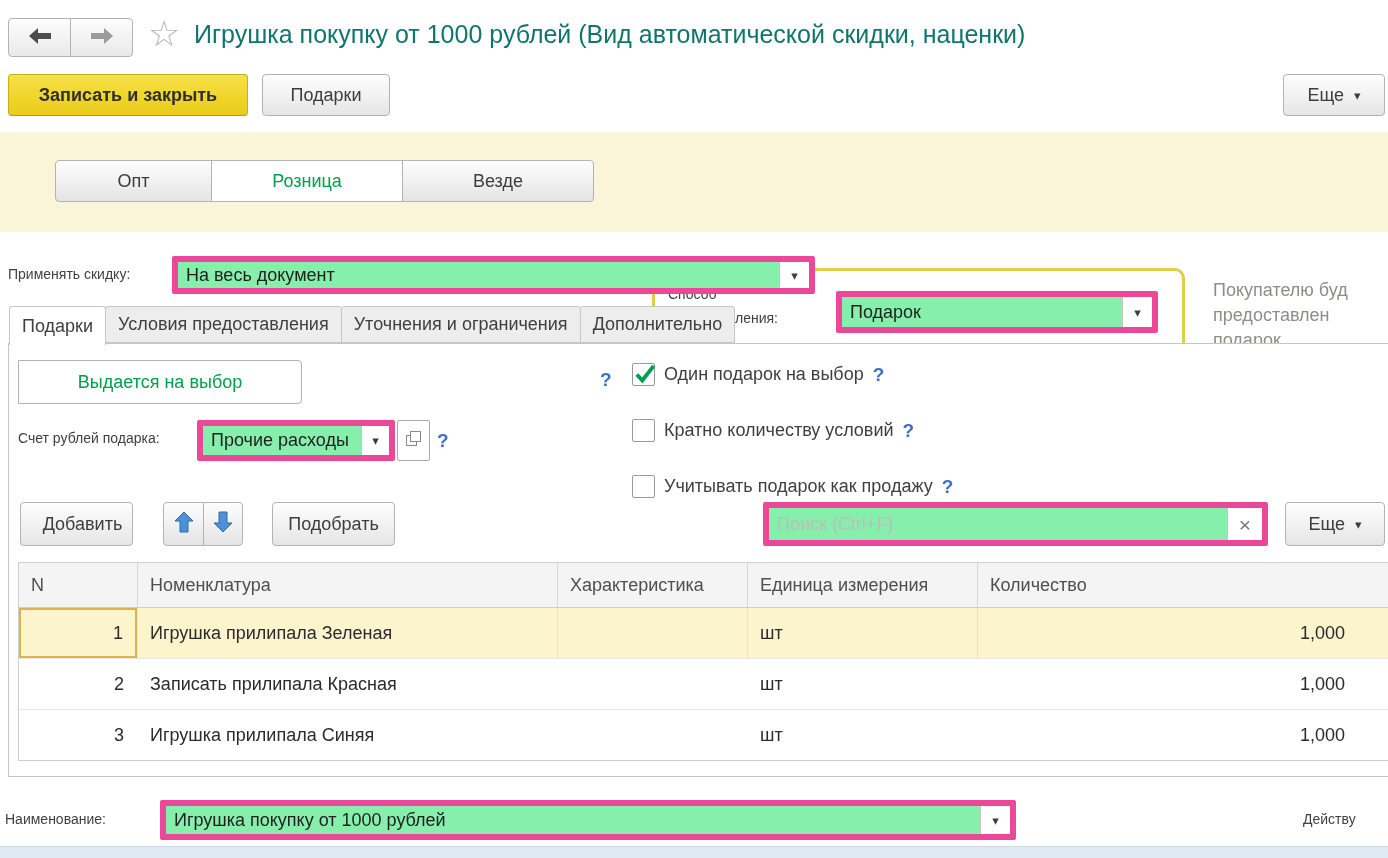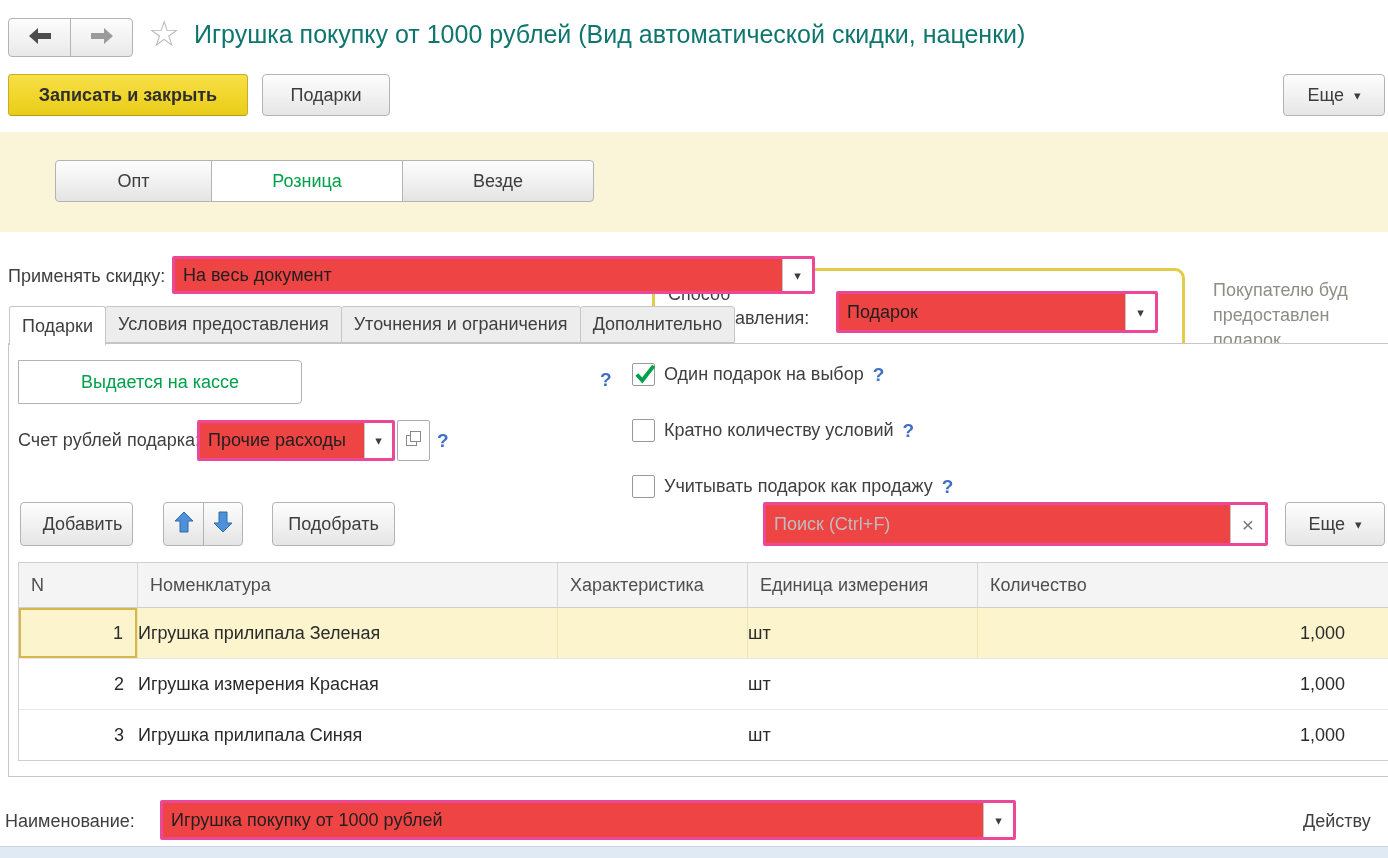--- a/index.html
+++ b/index.html
@@ -23,35 +23,35 @@
   .seg-group { position:absolute; display:flex; height:42px; }
   .seg {
     display:flex; align-items:center; justify-content:center;
     background:linear-gradient(180deg,#fdfdfd 0%,#f1f1f1 50%,#e4e4e4 100%);
     border:1px solid #b3b3b3; font-size:18px; color:#3d3d3d; margin-left:-1px;
   }
   .seg:first-child { border-radius:4px 0 0 4px; margin-left:0; }
   .seg:last-child  { border-radius:0 4px 4px 0; }
   .seg.selected { background:#fff; color:#00A04A; }
   .combo {
-    position:absolute; display:flex; background:#ef4444;
-    border:3px solid #ec4899; border-radius:2px; overflow:hidden;
+    position:absolute; display:flex; background:#86efac;
+    border:6px solid #ec4899; border-radius:2px; overflow:hidden;
   }
   .combo input {
     flex:1; border:none; outline:none; font-family:"Liberation Sans",sans-serif;
     font-size:18px; color:#1f1f1f; padding:0 8px; background:transparent; min-width:0;
   }
   .combo input::placeholder { color:#bdbdbd; }
   .combo-btn {
     width:30px; display:flex; align-items:center; justify-content:center;
     border-left:1px solid #c6c6c6; background:#fff; flex:0 0 auto;
   }
   .arrow-down { font-size:13px; color:#3d3d3d; line-height:1; }
   .help { position:absolute; color:#3F6EC6; font-size:19px; font-weight:bold; }
-  .label { position:absolute; font-size:18px; color:#3f3f3f; white-space:nowrap; }
+  .label { position:absolute; font-size:14px; color:#3f3f3f; white-space:nowrap; }
   
   .nav-group { position:absolute; left:8px; top:18px; display:flex; }
   .nav-btn {
     width:63px; height:39px; display:flex; align-items:center; justify-content:center;
     background:linear-gradient(180deg,#fdfdfd,#e9e9e9);
     border:1px solid #b3b3b3; margin-left:-1px;
   }
   .nav-btn:first-child { border-radius:4px 0 0 4px; margin-left:0; }
   .nav-btn:last-child  { border-radius:0 4px 4px 0; }
   .star { position:absolute; left:148px; top:16px; font-size:36px; color:#b8b8b8; line-height:1; }
@@ -99,21 +99,21 @@
   .th {
     display:flex; align-items:center; font-size:18px; color:#4f4f4f;
     border-right:1px solid #d6d6d6; padding-left:12px;
   }
   .th:last-child { border-right:none; }
   .trow { display:flex; height:51px; border-bottom:1px solid #e8e8e8; background:#fff; }
   .trow:last-child { border-bottom:1px solid #cfcfcf; }
   .trow.selected { background:#FBF4CD; }
   .trow.selected .td { border-right:1px solid #efe4b4; }
   .trow.selected .td:last-child { border-right:none; }
-  .td { display:flex; align-items:center; font-size:18px; color:#2b2b2b; padding-left:0; }
+  .td { display:flex; align-items:center; font-size:18px; color:#2b2b2b; padding-left:12px; }
   .td.num { justify-content:flex-end; padding-right:14px; padding-left:0; }
   .td.qty { justify-content:flex-end; padding-right:43px; padding-left:0; }
   .cell-focus { box-shadow:inset 0 0 0 2px #D8B64C; }
   .col-n { width:119px; flex:0 0 auto; }
   .col-nom { width:420px; flex:0 0 auto; }
   .col-char { width:190px; flex:0 0 auto; }
   .col-unit { width:230px; flex:0 0 auto; }
   .col-qty { flex:1; }
   
   .footer-strip {
@@ -188,21 +188,21 @@
 
   <div class="tabs">
     <div class="tab active">Подарки</div>
     <div class="tab">Условия предоставления</div>
     <div class="tab">Уточнения и ограничения</div>
     <div class="tab">Дополнительно</div>
   </div>
   <div class="tab-panel"></div>
 
   <div class="seg-group" style="left:18px; top:360px; height:44px; z-index:5;">
-    <div class="seg selected" style="width:284px;">Выдается на кассе</div>
+    <div class="seg selected" style="width:284px;">Выдается на выбор</div>
   </div>
   <div class="help" style="left:600px; top:369px;">?</div>
 
   <div class="check-row" style="left:632px; top:363px; z-index:5;">
     <div class="checkbox checked">
       <span class="checkmark">
         <svg width="26" height="26" viewBox="0 0 24 24">
             <path d="M4.5 12.5 L9.5 18 L20 4.5" stroke="#00A04A" stroke-width="3.6" fill="none"></path>
           </svg>
       </span>
@@ -281,21 +281,21 @@
     </div>
     <div class="trow selected">
       <div class="td num col-n cell-focus">1</div>
       <div class="td col-nom">Игрушка прилипала Зеленая</div>
       <div class="td col-char"></div>
       <div class="td col-unit">шт</div>
       <div class="td qty col-qty">1,000</div>
     </div>
     <div class="trow">
       <div class="td num col-n">2</div>
-      <div class="td col-nom">Игрушка измерения Красная</div>
+      <div class="td col-nom">Записать прилипала Красная</div>
       <div class="td col-char"></div>
       <div class="td col-unit">шт</div>
       <div class="td qty col-qty">1,000</div>
     </div>
     <div class="trow">
       <div class="td num col-n">3</div>
       <div class="td col-nom">Игрушка прилипала Синяя</div>
       <div class="td col-char"></div>
       <div class="td col-unit">шт</div>
       <div class="td qty col-qty">1,000</div>

